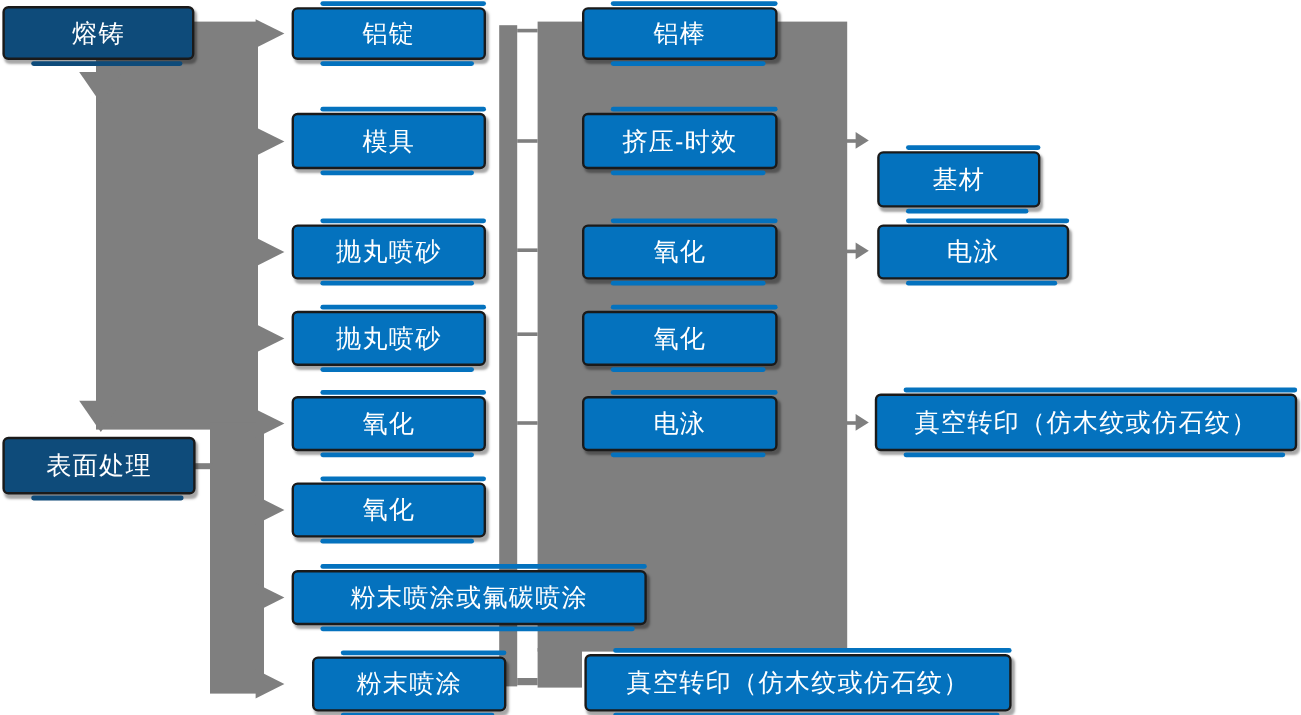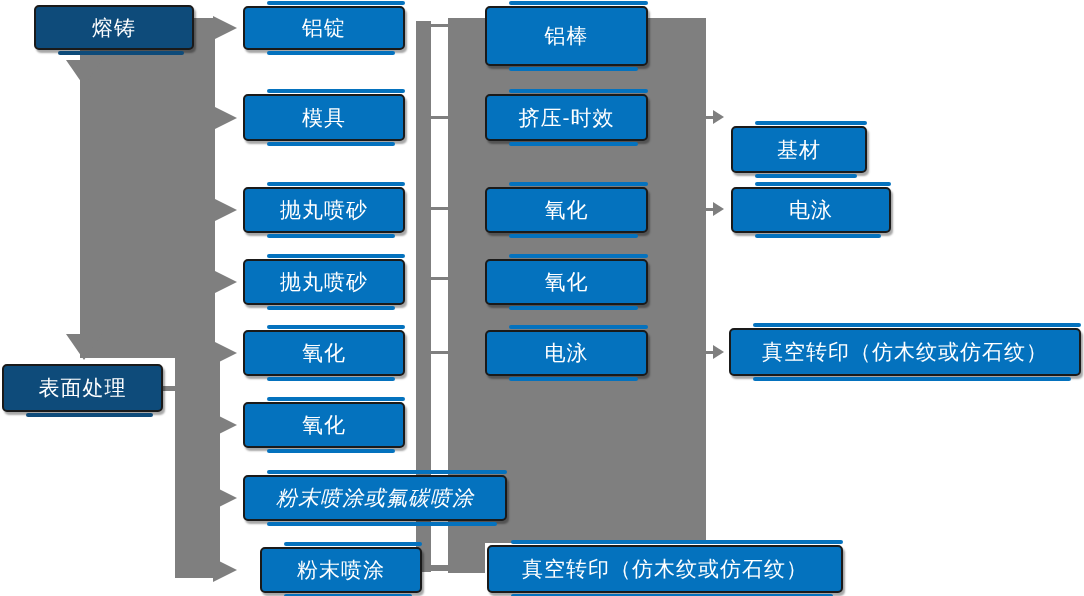--- a/index.html
+++ b/index.html
@@ -90,33 +90,33 @@
   <div class="gray tri-right" style="left:213px;top:486px;"></div>
   <div class="gray tri-right" style="left:213px;top:558px;"></div>
 
   <div class="gray tri-down" style="left:66px;top:60px;"></div>
   <div class="gray tri-down" style="left:66px;top:334px;"></div>
 
   <div class="gray carrow" style="left:705px;top:116px;"></div>
   <div class="gray carrow" style="left:705px;top:208px;"></div>
   <div class="gray carrow" style="left:705px;top:351px;"></div>
 
-  <div class="node dark" style="left:2px;top:5px;width:160px;height:45px;margin-left:32px;">熔铸</div>
+  <div class="node dark" style="left:2px;top:5px;width:160px;height:45px;">熔铸</div>
   <div class="node dark" style="left:2px;top:364px;width:161px;height:48px;">表面处理</div>
 
   <div class="node" style="left:243px;top:94px;width:162px;height:47px;">模具</div>
   <div class="node" style="left:243px;top:6px;width:162px;height:44px;">铝锭</div>
   <div class="node" style="left:243px;top:187px;width:162px;height:46px;">抛丸喷砂</div>
   <div class="node" style="left:243px;top:259px;width:162px;height:46px;">抛丸喷砂</div>
   <div class="node" style="left:243px;top:330px;width:162px;height:46px;">氧化</div>
   <div class="node" style="left:243px;top:402px;width:162px;height:46px;">氧化</div>
-  <div class="node" style="left:243px;top:475px;width:264px;height:46px;font-style:italic;">粉末喷涂或氟碳喷涂</div>
+  <div class="node" style="left:243px;top:475px;width:296px;height:46px;">粉末喷涂或氟碳喷涂</div>
   <div class="node" style="left:260px;top:547px;width:162px;height:46px;">粉末喷涂</div>
 
-  <div class="node" style="left:485px;top:6px;width:163px;height:60px;">铝棒</div>
+  <div class="node" style="left:485px;top:6px;width:163px;height:44px;">铝棒</div>
   <div class="node" style="left:485px;top:94px;width:163px;height:47px;">挤压-时效</div>
   <div class="node" style="left:485px;top:187px;width:163px;height:46px;">氧化</div>
   <div class="node" style="left:485px;top:259px;width:163px;height:46px;">氧化</div>
   <div class="node" style="left:485px;top:330px;width:163px;height:46px;">电泳</div>
   <div class="node" style="left:487px;top:545px;width:356px;height:48px;">真空转印（仿木纹或仿石纹）</div>
 
   <div class="node" style="left:731px;top:94px;width:136px;height:47px;margin-top:32px;">基材</div>
   <div class="node" style="left:731px;top:187px;width:160px;height:46px;">电泳</div>
   <div class="node" style="left:729px;top:328px;width:352px;height:48px;">真空转印（仿木纹或仿石纹）</div>
 

